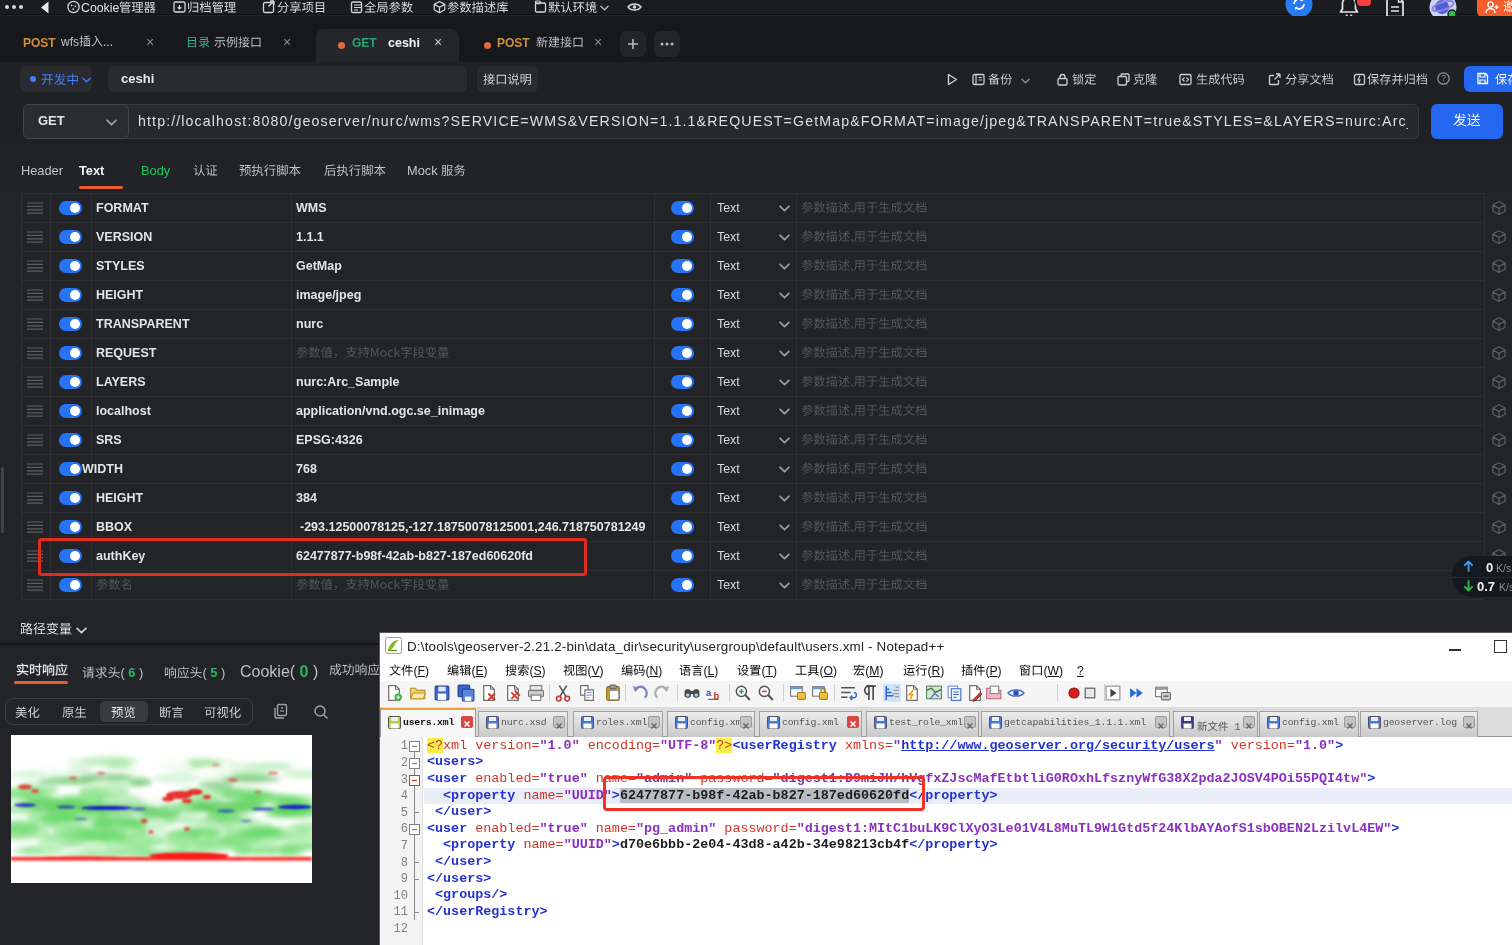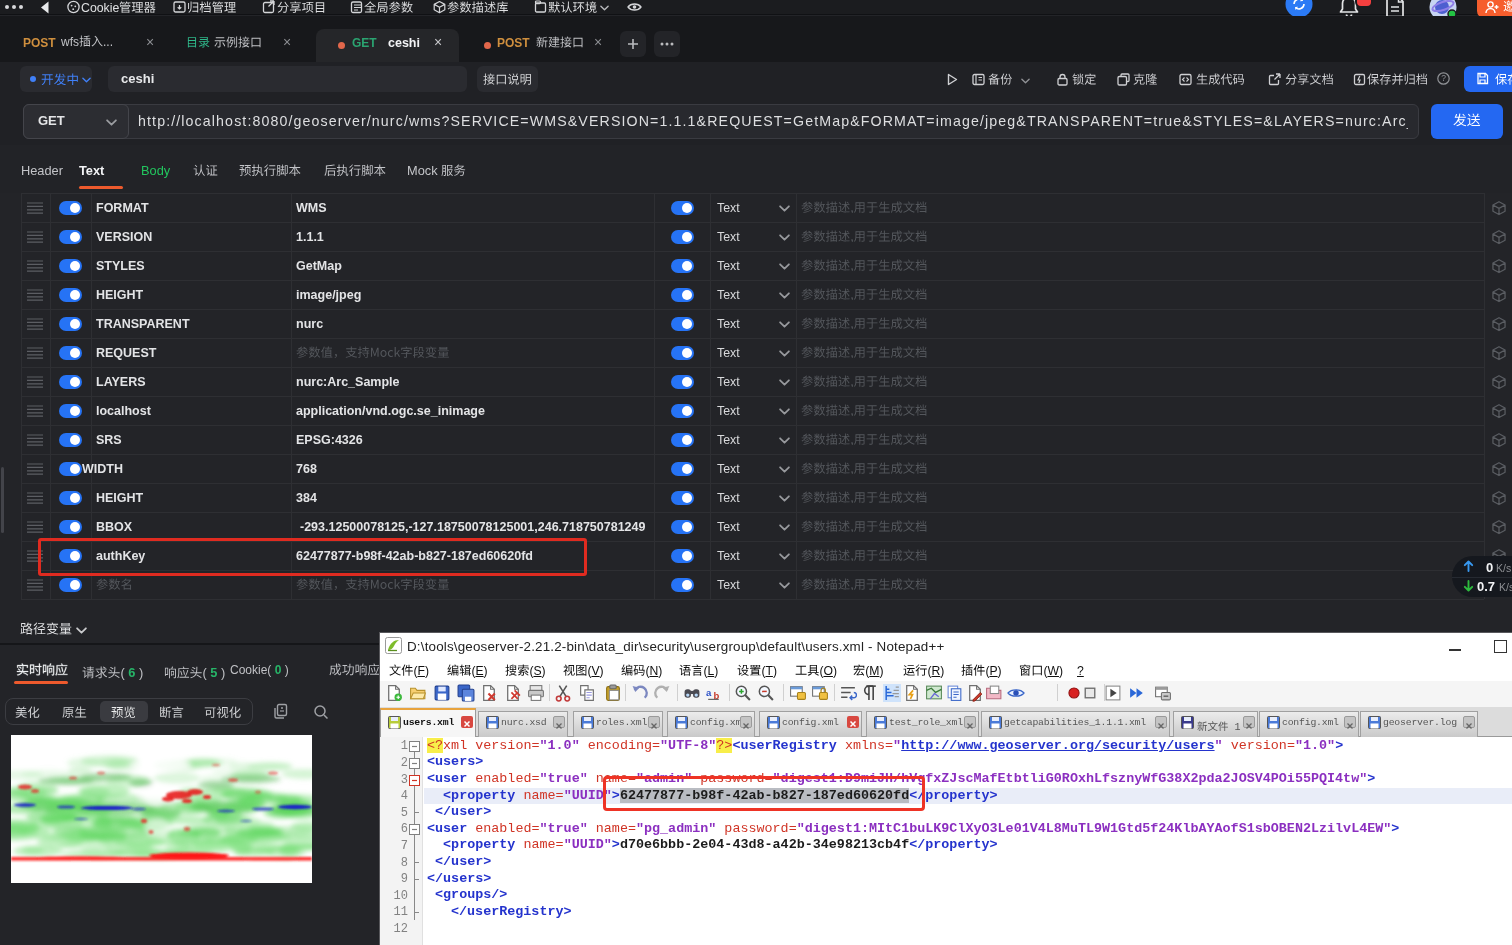--- a/index.html
+++ b/index.html
@@ -1008,21 +1008,21 @@
         <use href="#c83" x="2000"></use>
       </g>
     </svg><span style="font-size:12.8px;color:#c0c1c5">( </span><span style="font-size:12.8px;font-weight:600;color:#27b568">6</span><span style="font-size:12.8px;color:#c0c1c5"> )</span></div>
 <div class="a" style="left:164px;top:663px"><svg style="vertical-align:-0.12em;" width="38.4" height="12.8" viewBox="0 0 3000 1000" aria-hidden="true">
       <g fill="#c0c1c5" transform="translate(0,880) scale(1,-1)">
         <use href="#c79" x="0"></use>
         <use href="#c80" x="1000"></use>
         <use href="#c83" x="2000"></use>
       </g>
     </svg><span style="font-size:12.8px;color:#c0c1c5">( </span><span style="font-size:12.8px;font-weight:600;color:#27b568">5</span><span style="font-size:12.8px;color:#c0c1c5"> )</span></div>
-<div class="a" style="left:230px;top:663px;font-size:12px;color:#c0c1c5">Cookie( <span style="font-weight:600;color:#27b568">0</span> )</div>
+<div class="a" style="left:240px;top:663px;font-size:16px;color:#c0c1c5">Cookie( <span style="font-weight:600;color:#27b568">0</span> )</div>
 <div class="a" style="left:329px;top:663px"><svg style="vertical-align:top;" width="76.8" height="12.8" viewBox="0 0 6000 1000" aria-hidden="true">
       <g fill="#c0c1c5" transform="translate(0,880) scale(1,-1)">
         <use href="#c42" x="0"></use>
         <use href="#c84" x="1000"></use>
         <use href="#c79" x="2000"></use>
         <use href="#c80" x="3000"></use>
         <use href="#c24" x="4000"></use>
         <use href="#c25" x="5000"></use>
       </g>
     </svg></div>
@@ -1674,21 +1674,21 @@
 <div class="a" style="left:427px;top:737.8px;font-family:'Liberation Mono',monospace;font-size:13.4px;line-height:16.6px;white-space:pre"><span style="color:#d03425;background:#f8ee4a;">&lt;?</span><span style="color:#d03425;">xml version=</span><span style="color:#8b2fc0;font-weight:bold;">"1.0"</span><span style="color:#d03425;"> encoding=</span><span style="color:#8b2fc0;font-weight:bold;">"UTF-8"</span><span style="color:#d03425;background:#f8ee4a;">?&gt;</span><span style="color:#2433cd;font-weight:bold;">&lt;userRegistry</span><span style="color:#d03425;"> xmlns=</span><span style="color:#8b2fc0;font-weight:bold;">"</span><span style="color:#2433cd;font-weight:bold;text-decoration:underline;">http://www.geoserver.org/security/users</span><span style="color:#8b2fc0;font-weight:bold;">"</span><span style="color:#d03425;"> version=</span><span style="color:#8b2fc0;font-weight:bold;">"1.0"</span><span style="color:#2433cd;font-weight:bold;">&gt;</span></div>
 <div class="a" style="left:427px;top:754.4px;font-family:'Liberation Mono',monospace;font-size:13.4px;line-height:16.6px;white-space:pre"><span style="color:#2433cd;font-weight:bold;">&lt;users&gt;</span></div>
 <div class="a" style="left:427px;top:771px;font-family:'Liberation Mono',monospace;font-size:13.4px;line-height:16.6px;white-space:pre"><span style="color:#2433cd;font-weight:bold;">&lt;user</span><span style="color:#d03425;"> enabled=</span><span style="color:#8b2fc0;font-weight:bold;">"true"</span><span style="color:#d03425;"> name=</span><span style="color:#8b2fc0;font-weight:bold;">"admin"</span><span style="color:#d03425;"> password=</span><span style="color:#8b2fc0;font-weight:bold;">"digest1:D9miJH/hVgfxZJscMafEtbtliG0ROxhLfsznyWfG38X2pda2JOSV4POi55PQI4tw"</span><span style="color:#2433cd;font-weight:bold;">&gt;</span></div>
 <div class="a" style="left:427px;top:787.6px;font-family:'Liberation Mono',monospace;font-size:13.4px;line-height:16.6px;white-space:pre"><span style="color:#000;">  </span><span style="color:#2433cd;font-weight:bold;">&lt;property</span><span style="color:#d03425;"> name=</span><span style="color:#8b2fc0;font-weight:bold;">"UUID"</span><span style="color:#2433cd;font-weight:bold;">&gt;</span><span style="color:#1c1c1c;font-weight:bold;background:#b9bcc2">62477877-b98f-42ab-b827-187ed60620fd</span><span style="color:#2433cd;font-weight:bold;">&lt;/property&gt;</span></div>
 <div class="a" style="left:427px;top:804.2px;font-family:'Liberation Mono',monospace;font-size:13.4px;line-height:16.6px;white-space:pre"><span style="color:#000;"> </span><span style="color:#2433cd;font-weight:bold;">&lt;/user&gt;</span></div>
 <div class="a" style="left:427px;top:820.8px;font-family:'Liberation Mono',monospace;font-size:13.4px;line-height:16.6px;white-space:pre"><span style="color:#2433cd;font-weight:bold;">&lt;user</span><span style="color:#d03425;"> enabled=</span><span style="color:#8b2fc0;font-weight:bold;">"true"</span><span style="color:#d03425;"> name=</span><span style="color:#8b2fc0;font-weight:bold;">"pg_admin"</span><span style="color:#d03425;"> password=</span><span style="color:#8b2fc0;font-weight:bold;">"digest1:MItC1buLK9ClXyO3Le01V4L8MuTL9W1Gtd5f24KlbAYAofS1sbOBEN2LzilvL4EW"</span><span style="color:#2433cd;font-weight:bold;">&gt;</span></div>
 <div class="a" style="left:427px;top:837.4px;font-family:'Liberation Mono',monospace;font-size:13.4px;line-height:16.6px;white-space:pre"><span style="color:#000;">  </span><span style="color:#2433cd;font-weight:bold;">&lt;property</span><span style="color:#d03425;"> name=</span><span style="color:#8b2fc0;font-weight:bold;">"UUID"</span><span style="color:#2433cd;font-weight:bold;">&gt;</span><span style="color:#1c1c1c;font-weight:bold;">d70e6bbb-2e04-43d8-a42b-34e98213cb4f</span><span style="color:#2433cd;font-weight:bold;">&lt;/property&gt;</span></div>
 <div class="a" style="left:427px;top:854px;font-family:'Liberation Mono',monospace;font-size:13.4px;line-height:16.6px;white-space:pre"><span style="color:#000;"> </span><span style="color:#2433cd;font-weight:bold;">&lt;/user&gt;</span></div>
 <div class="a" style="left:427px;top:870.6px;font-family:'Liberation Mono',monospace;font-size:13.4px;line-height:16.6px;white-space:pre"><span style="color:#2433cd;font-weight:bold;">&lt;/users&gt;</span></div>
 <div class="a" style="left:427px;top:887.2px;font-family:'Liberation Mono',monospace;font-size:13.4px;line-height:16.6px;white-space:pre"><span style="color:#000;"> </span><span style="color:#2433cd;font-weight:bold;">&lt;groups/&gt;</span></div>
-<div class="a" style="left:427px;top:903.8px;font-family:'Liberation Mono',monospace;font-size:13.4px;line-height:16.6px;white-space:pre"><span style="color:#2433cd;font-weight:bold;margin-left:24px;">&lt;/userRegistry&gt;</span></div>
+<div class="a" style="left:427px;top:903.8px;font-family:'Liberation Mono',monospace;font-size:13.4px;line-height:16.6px;white-space:pre"><span style="color:#2433cd;font-weight:bold;">&lt;/userRegistry&gt;</span></div>
 <div class="a" style="left:414px;top:751.8px;width:1px;height:168.3px;background:#888"></div>
 <svg class="a" style="left:409px;top:741.3px" width="11" height="11" viewBox="0 0 11 11">
     <rect x="0.5" y="0.5" width="10" height="10" fill="#fff" stroke="#808080"></rect>
     <path d="M3 5.5 h5" stroke="#808080" stroke-width="1.2"></path>
   </svg>
 <svg class="a" style="left:409px;top:757.9px" width="11" height="11" viewBox="0 0 11 11">
     <rect x="0.5" y="0.5" width="10" height="10" fill="#fff" stroke="#808080"></rect>
     <path d="M3 5.5 h5" stroke="#808080" stroke-width="1.2"></path>
   </svg>
 <svg class="a" style="left:409px;top:774.5px" width="11" height="11" viewBox="0 0 11 11">

